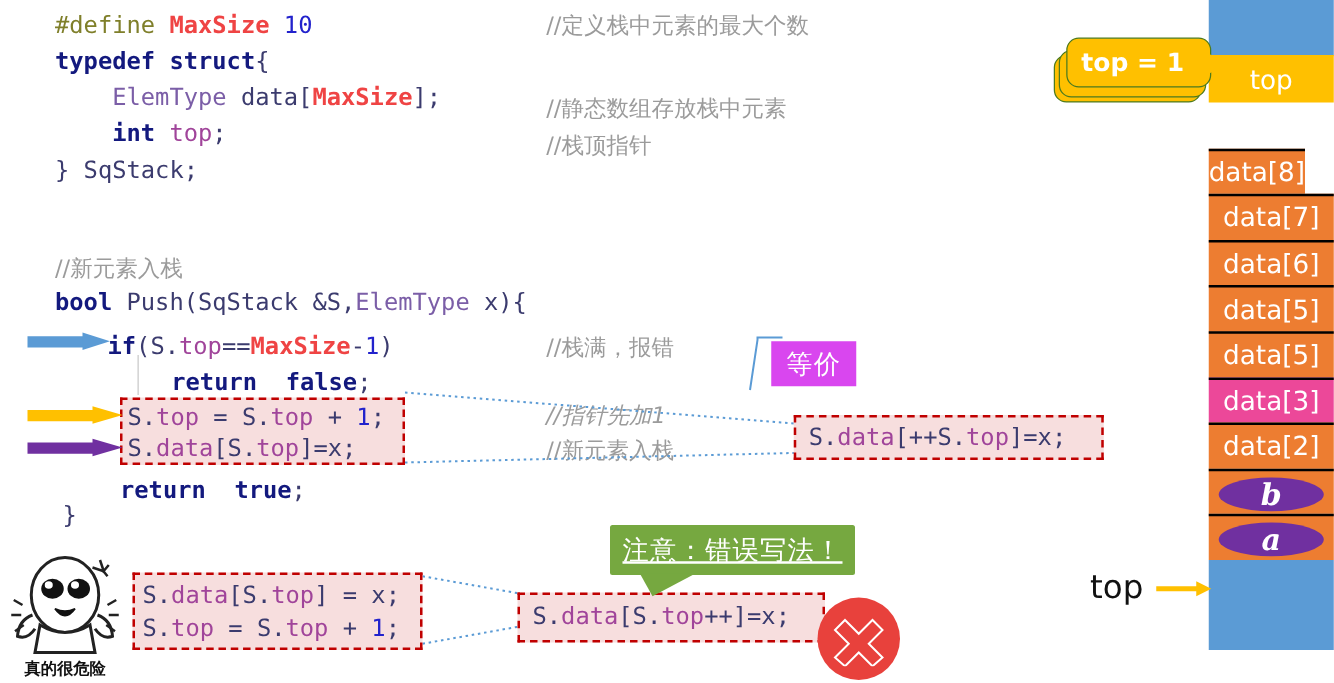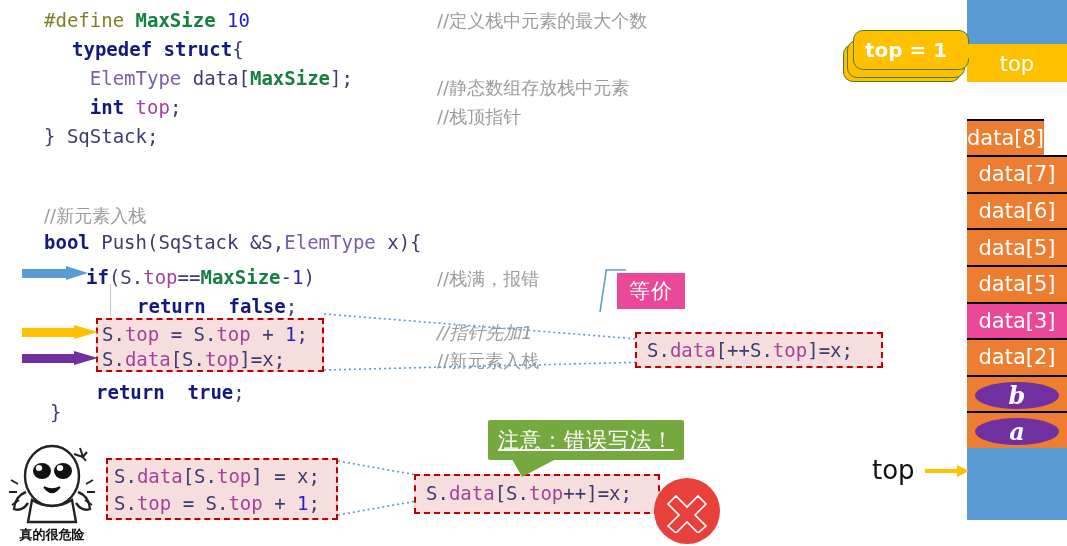--- a/index.html
+++ b/index.html
@@ -16,21 +16,21 @@
   .code{
     position:absolute;
     font-family:"DejaVu Sans Mono","Liberation Mono",monospace;
     font-size:19px;
     line-height:29px;
     white-space:pre;
     color:#3b3b6e;
   }
   .kw      {color:#13197e;font-weight:bold;}      
   .macro   {color:#7f7f2a;}                        
-  .const   {color:#15803d;font-weight:bold;}       
+  .const   {color:#ef4444;font-weight:bold;}       
   .num     {color:#2222cc;}                        
   .type    {color:#7b5ea7;}                        
   .ident   {color:#3b3b6e;}
   .member  {color:#a0449a;}                        
   .plain   {color:#3b3b6e;}
 
   .cmt{
     position:absolute;
     font-family:"DejaVu Sans","Liberation Sans",sans-serif;
     font-size:18px;
@@ -53,21 +53,21 @@
     position:absolute;
     background:#f7dede;
     border:2px dashed #c00000;
     box-sizing:border-box;
   }
   .pinkbox .code{position:static;display:block;}
 
   
   .redtag{
     position:absolute;
-    background:#ec4899;color:#ffffff;
+    background:#d946ef;color:#ffffff;
     font-size:21px;
     display:flex;align-items:center;justify-content:center;
     letter-spacing:1px;
   }
 
   
   .greentag{
     position:absolute;
     background:#76a840;color:#ffffff;
     border-radius:2px;
@@ -140,21 +140,21 @@
     font-size:13px;color:#111;font-weight:bold;
   }
 </style>
 </head>
 <body>
 
 <div class="stage">
 
   <div id="code-main" style="position: absolute; left: 44px; top: 6px;">
       <div class="code" style="position: static; line-height: 29px;"><span class="macro">#define</span><span class="plain"> </span><span class="const">MaxSize</span><span class="plain"> </span><span class="num">10</span></div>
-      <div class="code" style="position: static; line-height: 29px; margin-left: 28px;"><span class="kw">typedef struct</span><span class="plain">{</span></div>
+      <div class="code" style="position: static; line-height: 29px;"><span class="kw">typedef struct</span><span class="plain">{</span></div>
       <div class="code" style="position: static; line-height: 29px;"><span class="plain">    </span><span class="type">ElemType</span><span class="ident"> data</span><span class="plain">[</span><span class="const">MaxSize</span><span class="plain">];</span></div>
       <div class="code" style="position: static; line-height: 29px;"><span class="plain">    </span><span class="kw">int</span><span class="plain"> </span><span class="member">top</span><span class="plain">;</span></div>
       <div class="code" style="position: static; line-height: 29px;"><span class="ident">} SqStack;</span></div>
     </div>
 
   <div class="cmt" style="left:437px;top:6px;">//定义栈中元素的最大个数</div>
   <div class="cmt" style="left:437px;top:102px;">//栈顶指针</div>
   <div class="cmt" style="left:437px;top:73px;">//静态数组存放栈中元素</div>
 
   <div class="cmt" style="left:44px;top:201px;">//新元素入栈</div>

